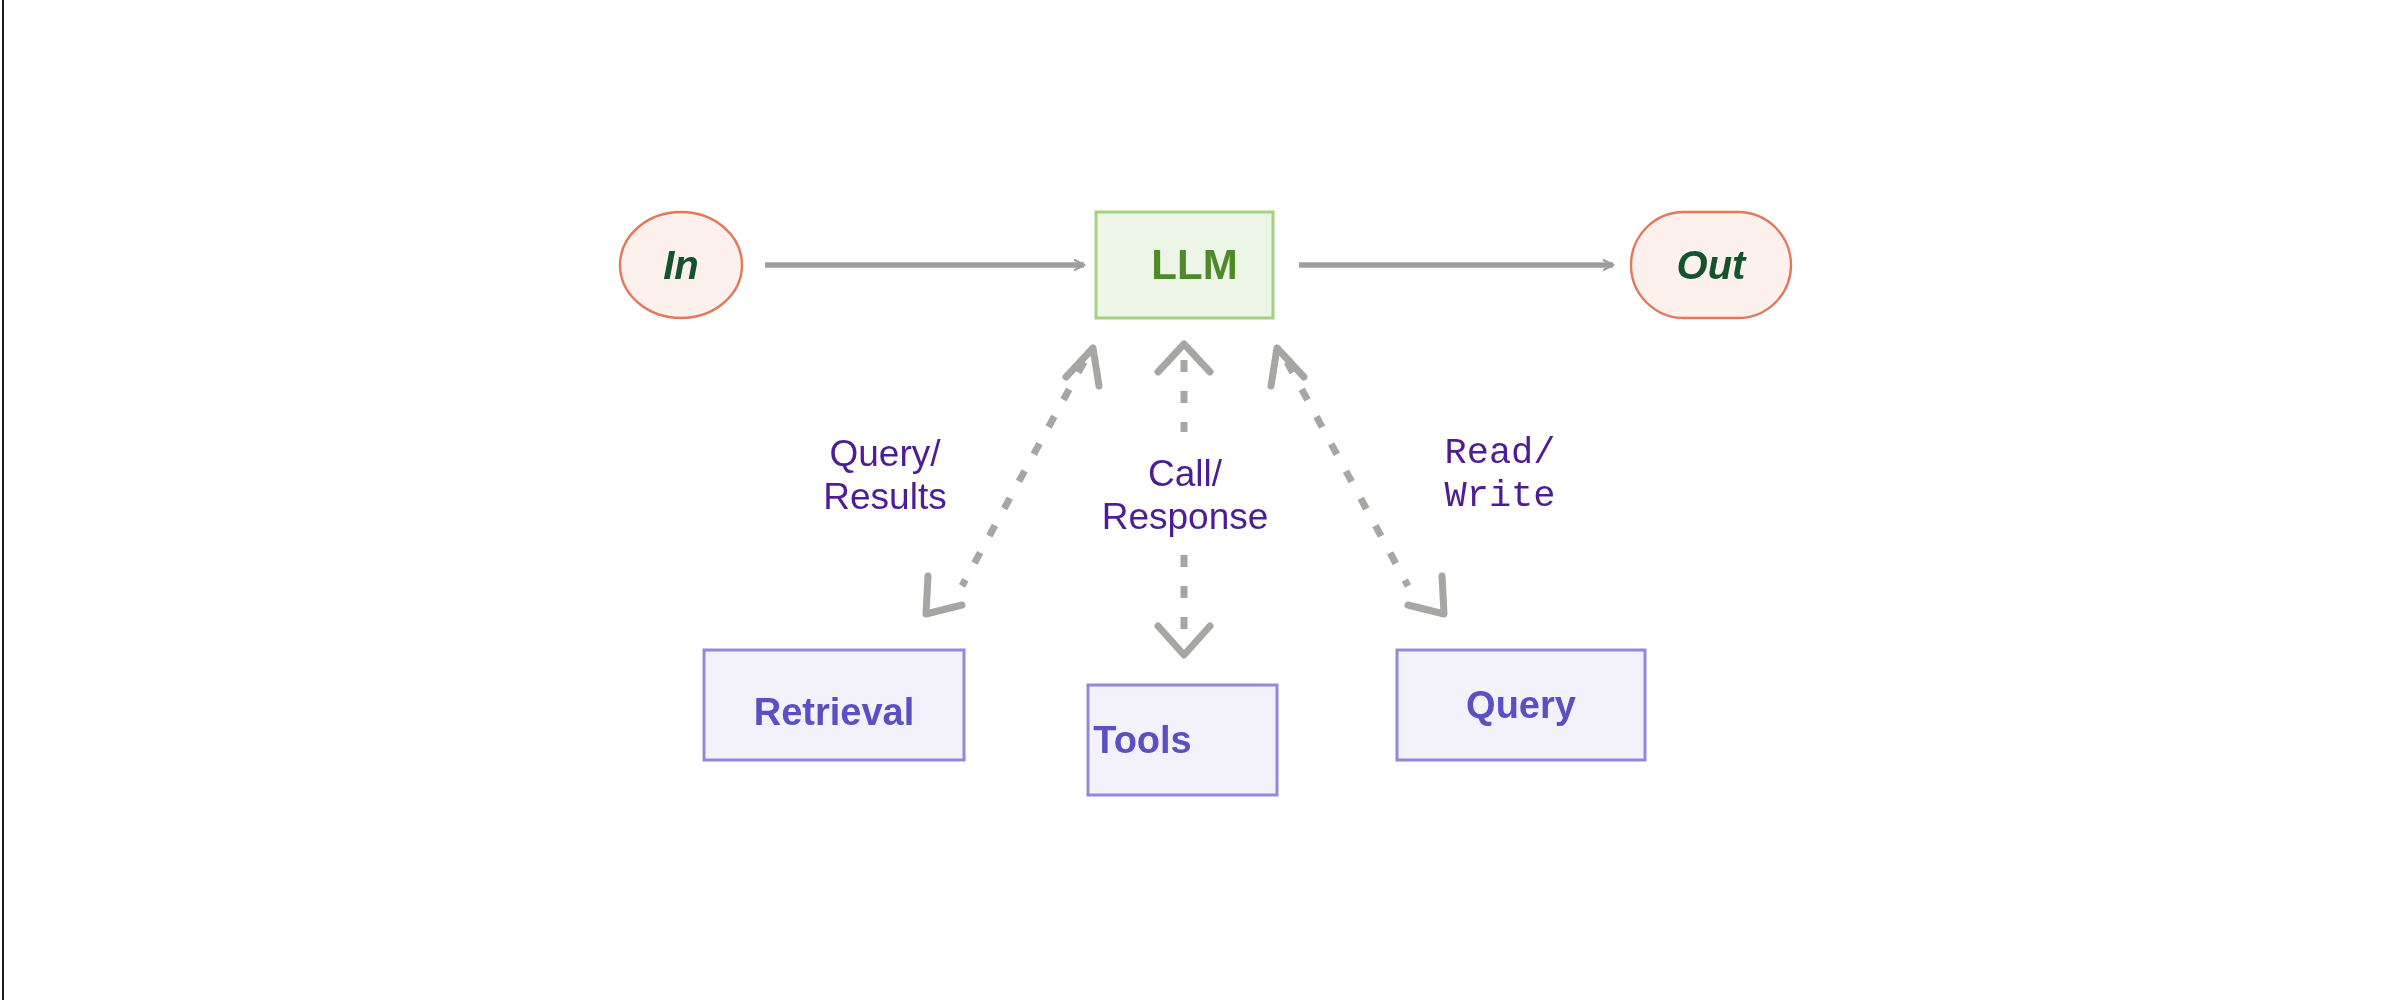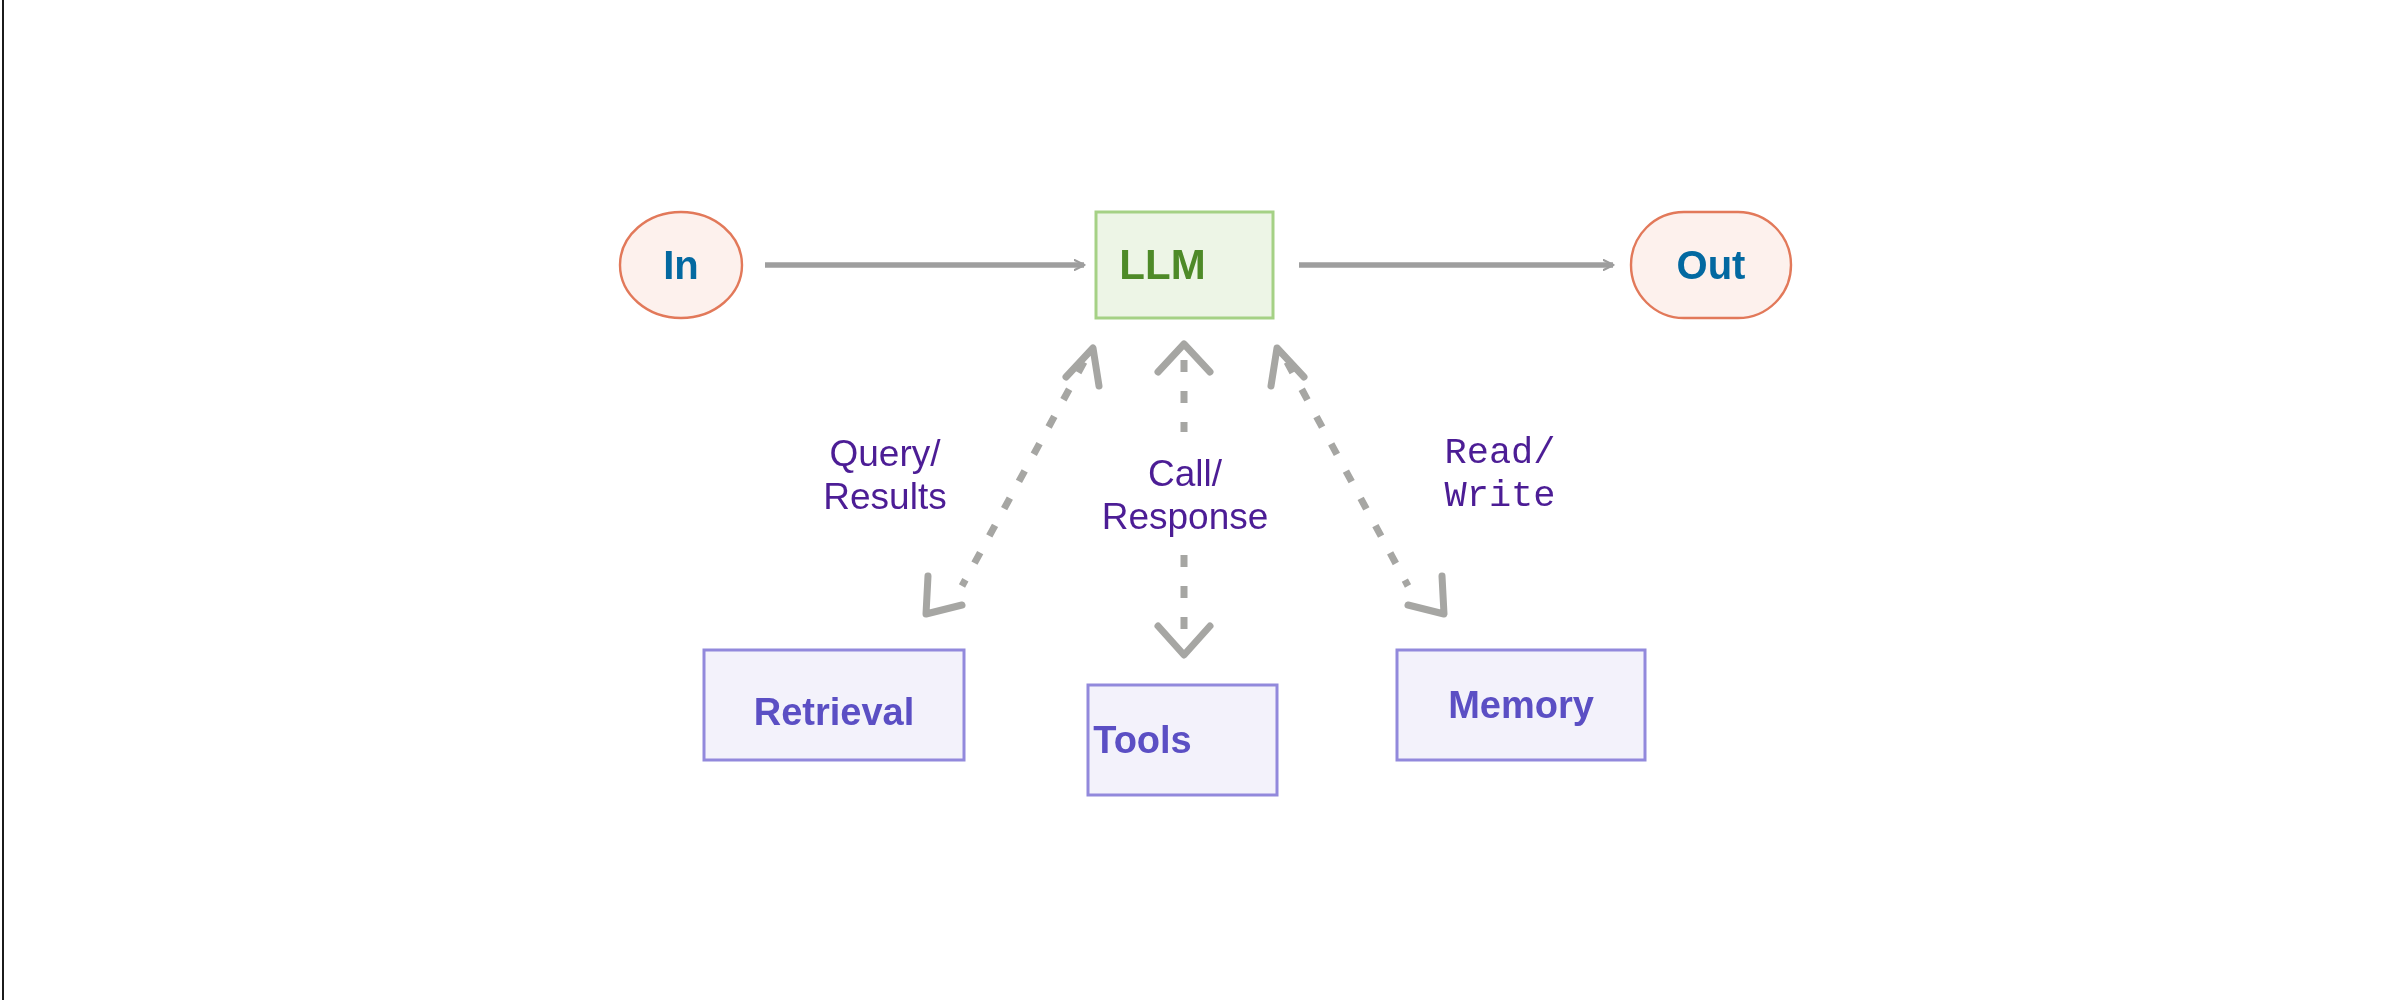--- a/index.html
+++ b/index.html
@@ -36,23 +36,24 @@
   }
   .node-label {
     position: absolute;
     display: flex;
     align-items: center;
     justify-content: center;
     pointer-events: none;
     white-space: nowrap;
   }
   .node-in-label, .node-out-label {
-    color: #0369a1;
+    color: #14532d;
     font-weight: 700;
     font-size: 40px;
+    font-style: italic;
   }
   .node-llm-label {
     color: #4e8a28;
     font-weight: 700;
     font-size: 42px;
   }
   .node-box-label {
     color: #5b4fc4;
     font-weight: 700;
     font-size: 38px;
@@ -128,29 +129,29 @@
 
       <line x1="1287" y1="362" x2="1408" y2="586" stroke="#a6a6a3" stroke-width="7" stroke-dasharray="12 19" stroke-linecap="butt"></line>
 
       <path d="M 1408 605 L 1444 614 L 1442 576" fill="none" stroke="#a6a6a3" stroke-width="7" stroke-linecap="round" stroke-linejoin="round"></path>
     </g>
 
   </svg>
 
   <div class="node-label node-in-label" style="left:620px; top:212px; width:122px; height:106px;">In</div>
 
-  <div class="node-label node-llm-label" style="left:1072px; top:212px; width:181px; height:106px;text-align:right;">LLM</div>
+  <div class="node-label node-llm-label" style="left:1104px; top:212px; width:181px; height:106px;text-align:right;">LLM</div>
 
   <div class="node-label node-out-label" style="left:1631px; top:212px; width:160px; height:106px;">Out</div>
 
   <div class="node-label node-box-label" style="left:704px; top:650px; width:260px; height:124px;">Retrieval</div>
 
   <div class="node-label node-box-label" style="left:1048px; top:685px; width:189px; height:110px;">Tools</div>
 
-  <div class="node-label node-box-label" style="left:1397px; top:650px; width:248px; height:110px;">Memory</div>
+  <div class="node-label node-box-label" style="left:1397px; top:650px; width:248px; height:110px;">Query</div>
 
   <div class="edge-label" style="left:790px; top:432px; width:190px;">Query/
 Results</div>
 
   <div class="edge-label" style="left:1090px; top:452px; width:190px;text-align:center;">Call/
 Response</div>
 
   <div class="edge-label" style="left:1415px; top:432px; width:170px;font-family:Liberation Mono, monospace;">Read/
 Write</div>
 

